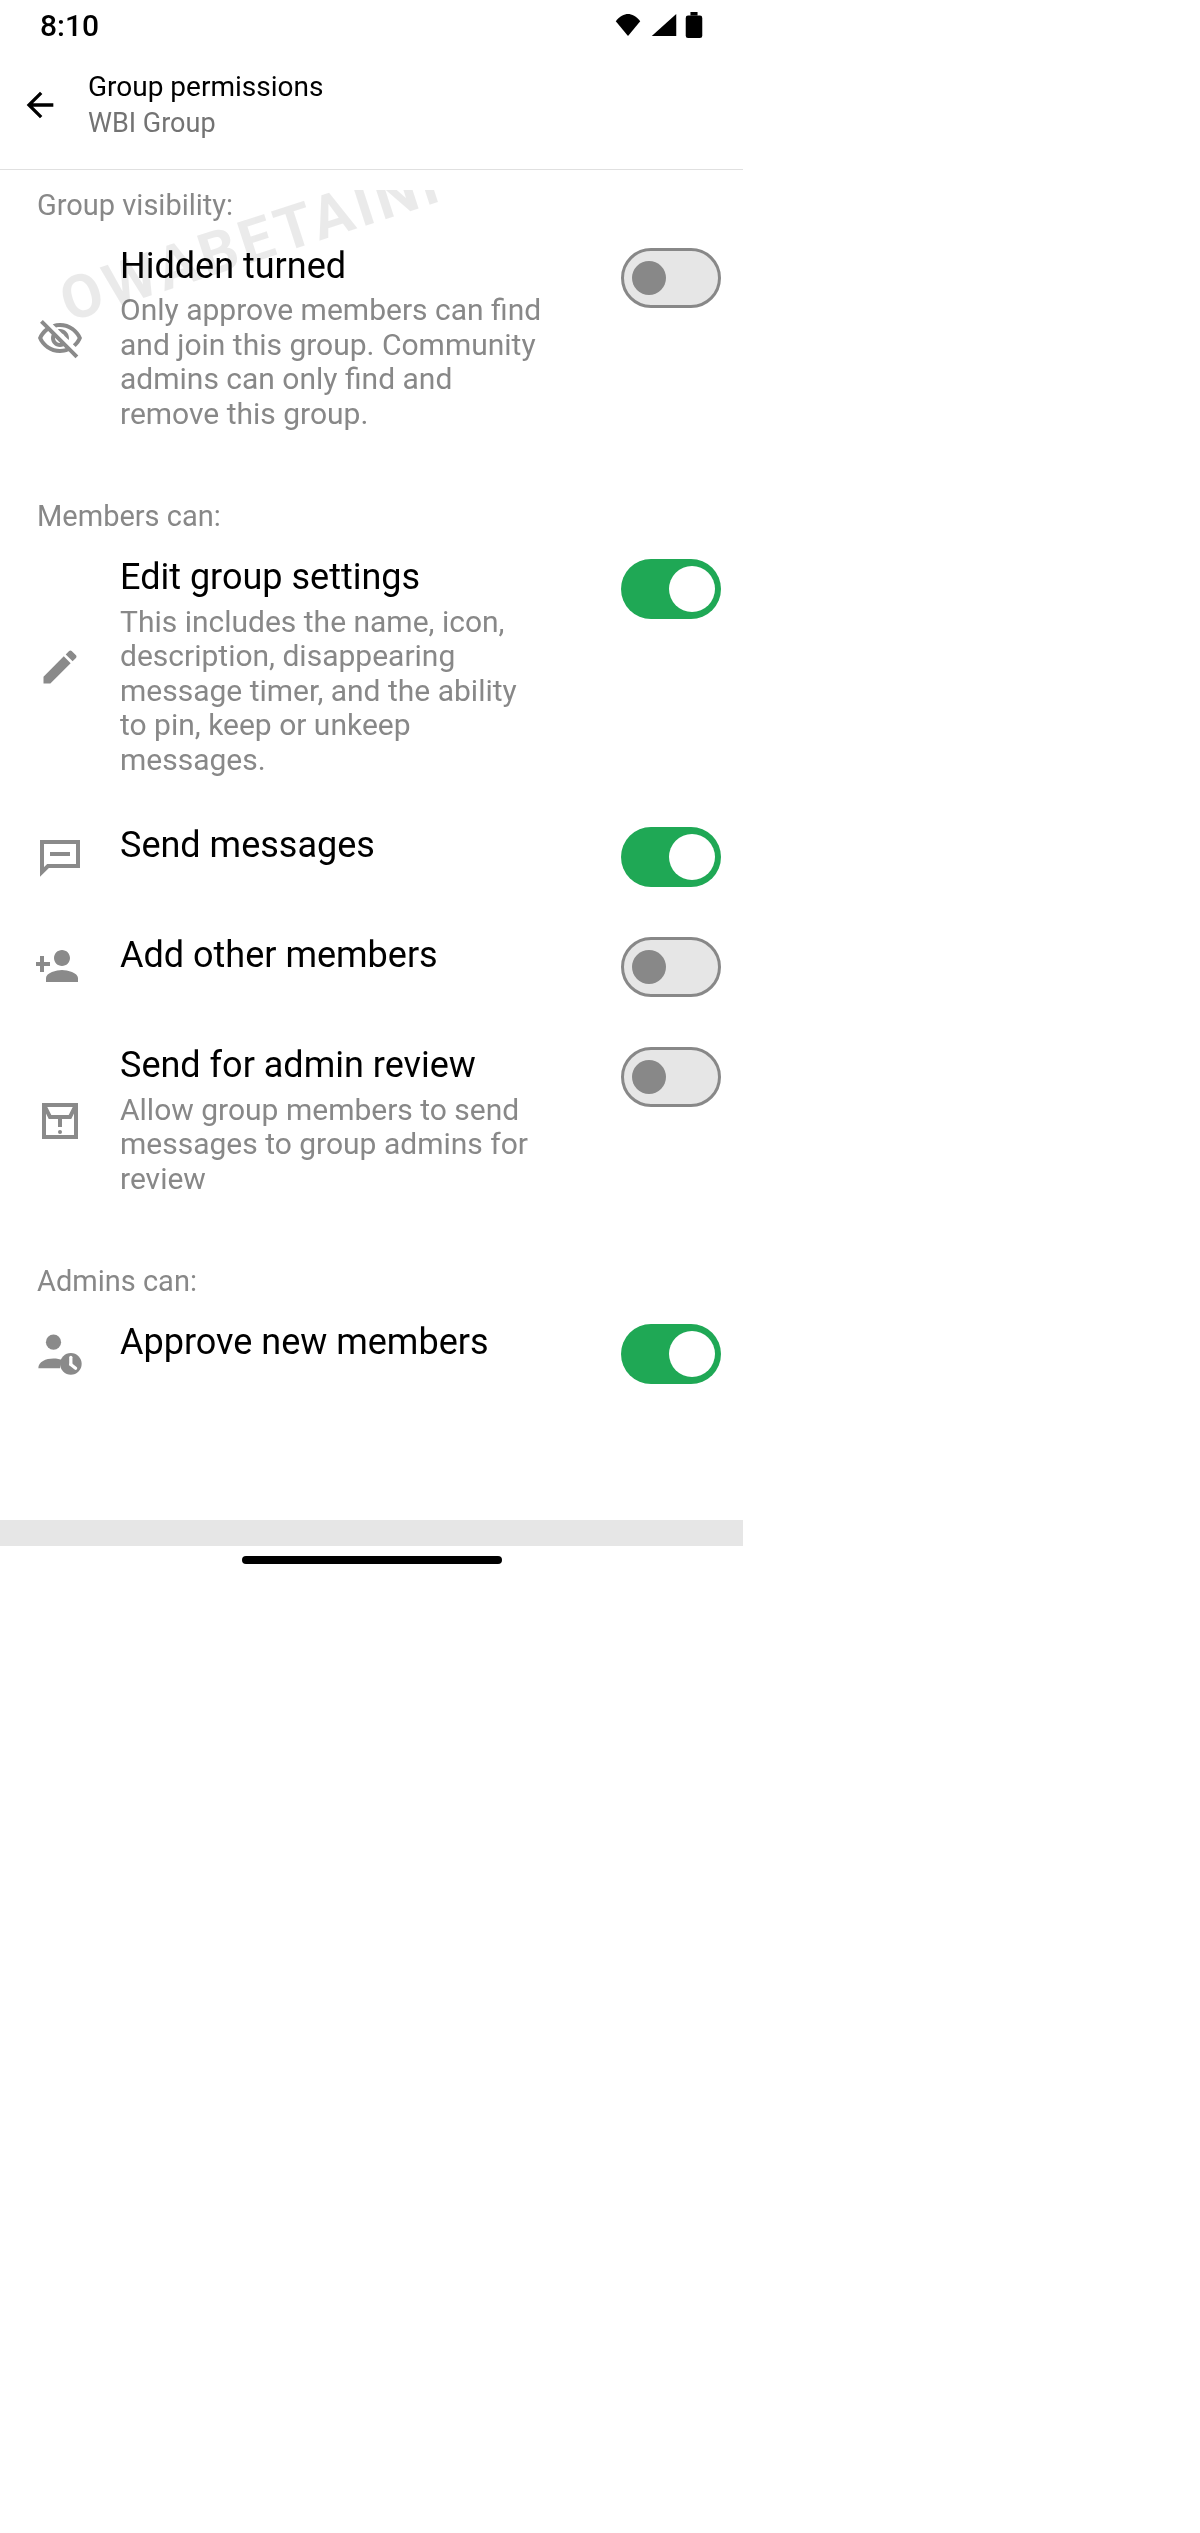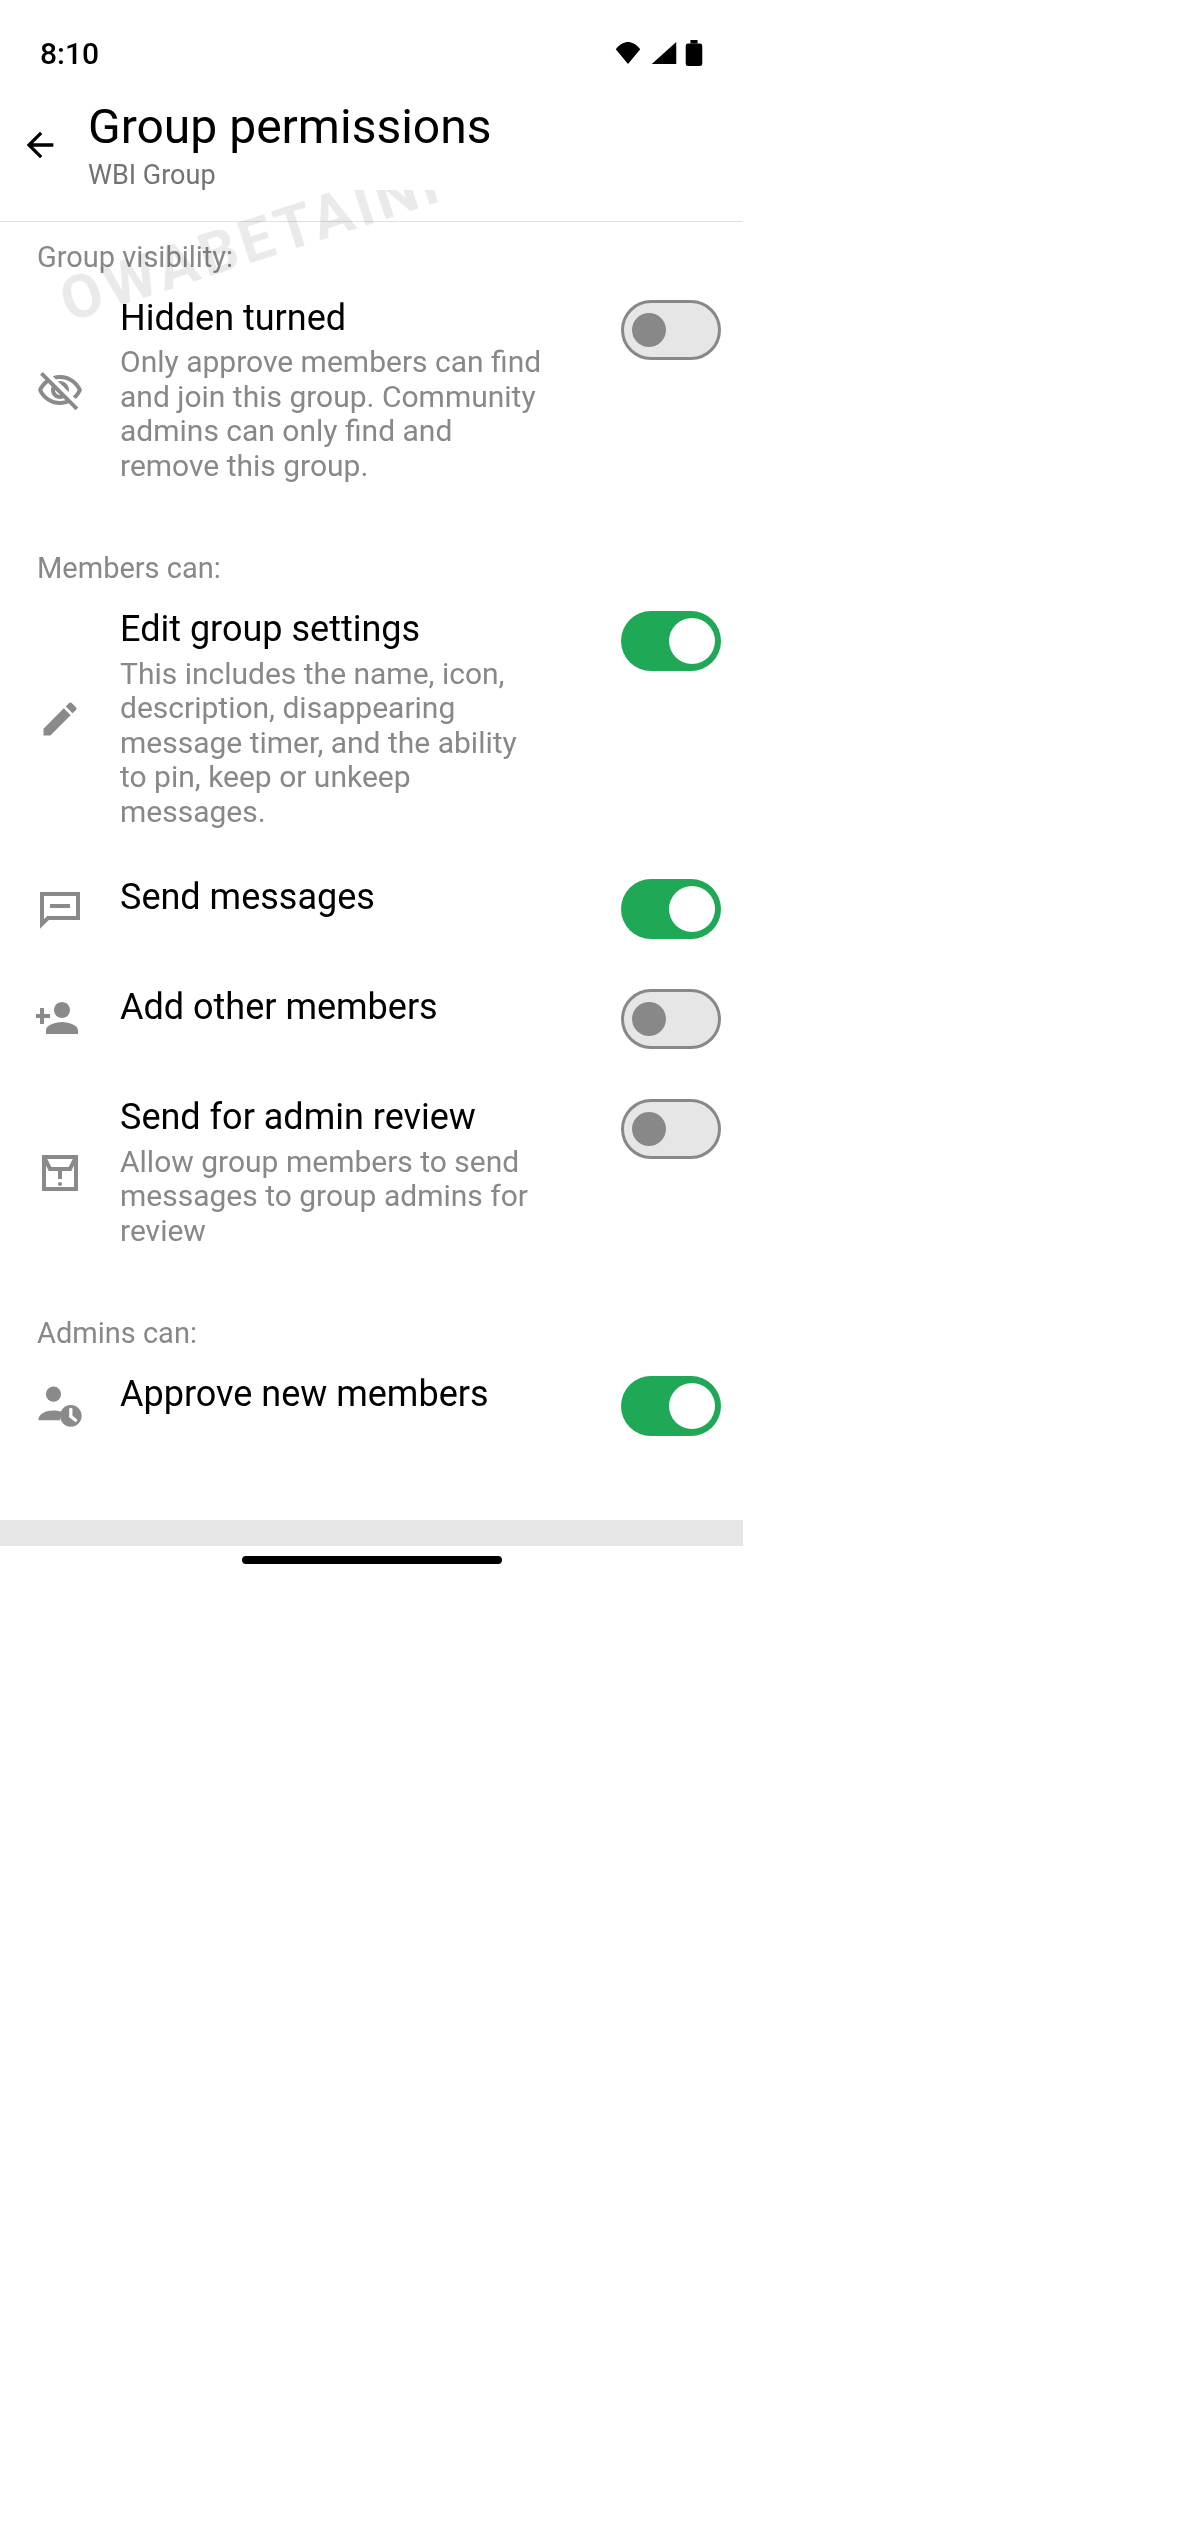--- a/index.html
+++ b/index.html
@@ -23,21 +23,20 @@
     border-radius: 24px;
   }
   .status-bar {
     height: 50px;
     display: flex;
     align-items: center;
     justify-content: space-between;
     padding: 0 40px;
     font-size: 30px;
     color: #000;
-    margin-top: 28px;
   }
   .status-time {
     font-weight: 500;
   }
   .status-icons {
     display: flex;
     gap: 8px;
     align-items: center;
   }
   .header {
@@ -53,21 +52,21 @@
     align-items: center;
     justify-content: center;
     cursor: pointer;
   }
   .header-text {
     display: flex;
     flex-direction: column;
     gap: 4px;
   }
   .header-title {
-    font-size: 48px;
+    font-size: 28px;
     color: #000;
     font-weight: 400;
   }
   .header-subtitle {
     font-size: 27px;
     color: #737373;
   }
   .divider {
     height: 1px;
     background: #e0e0e0;

